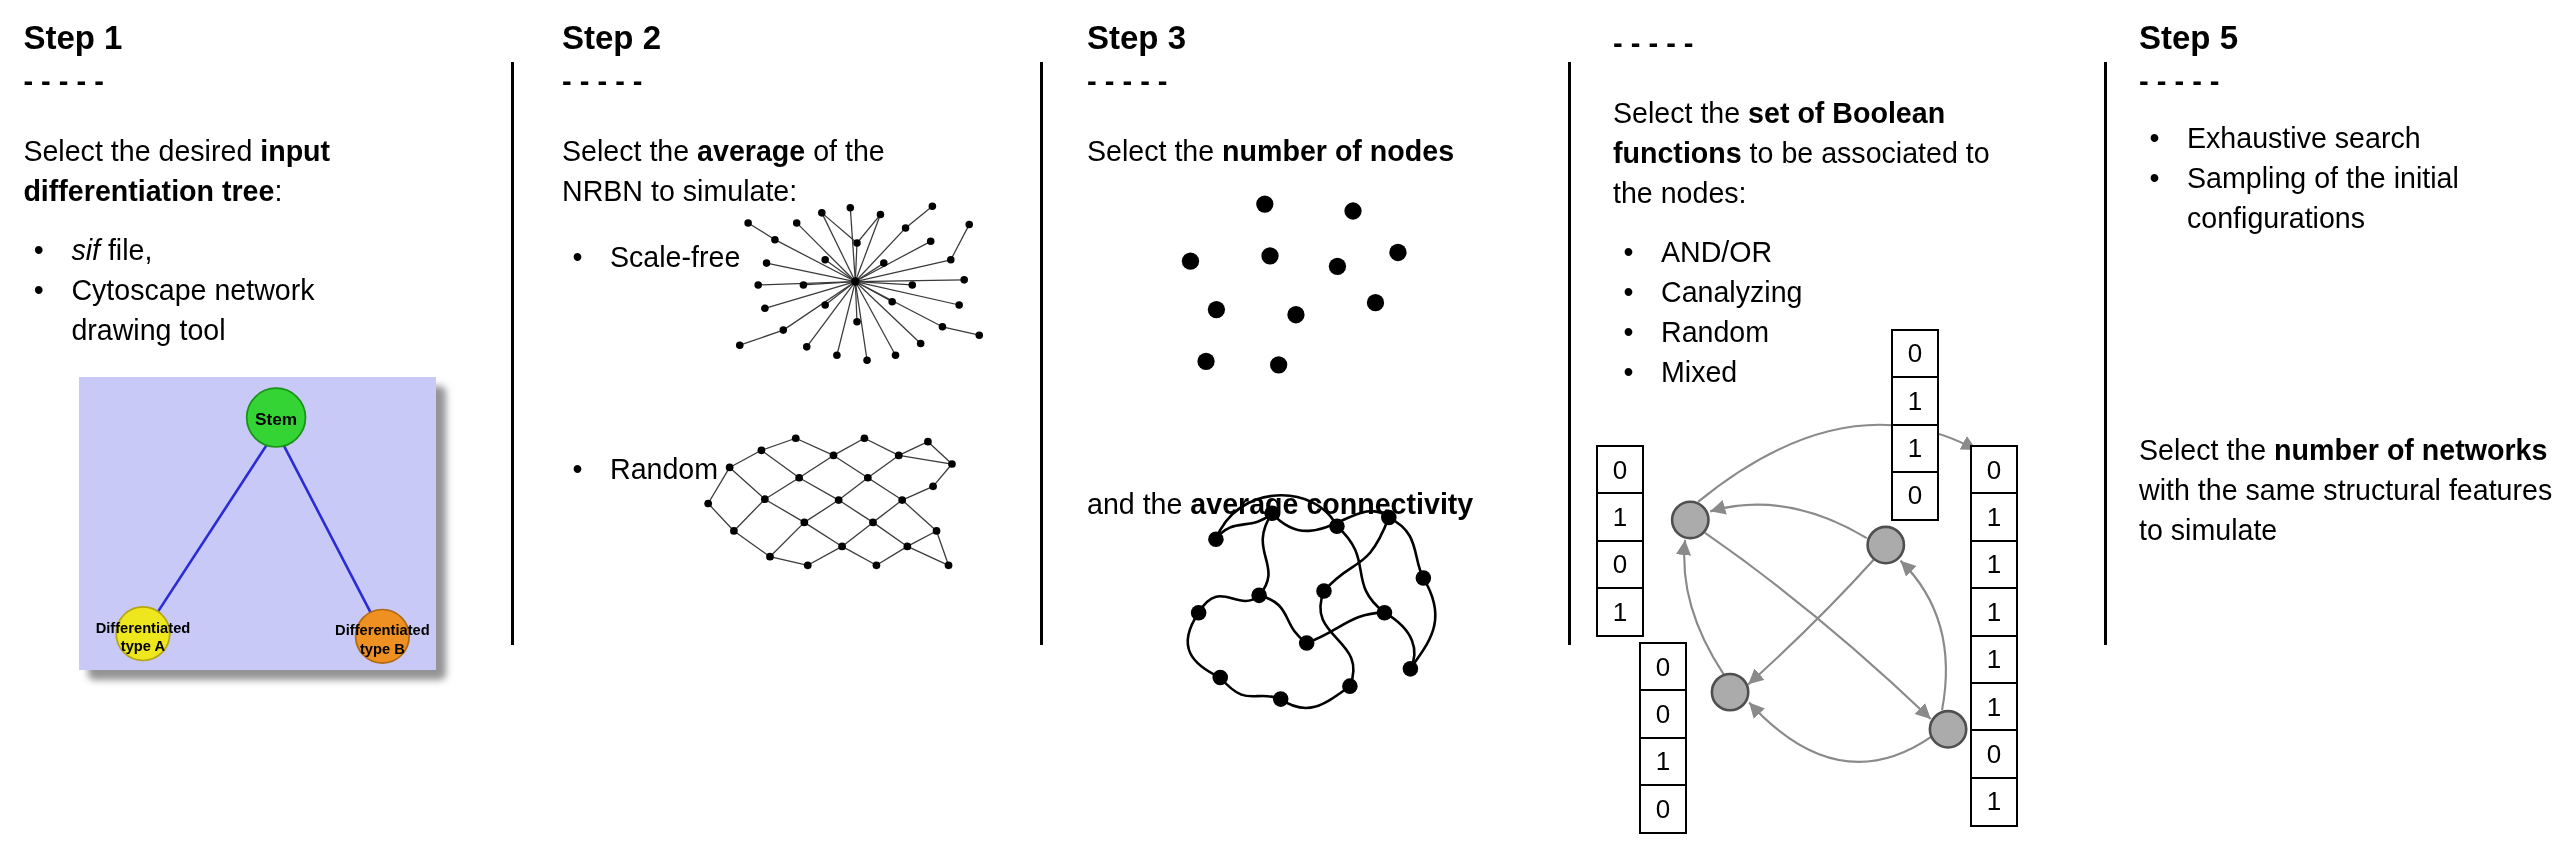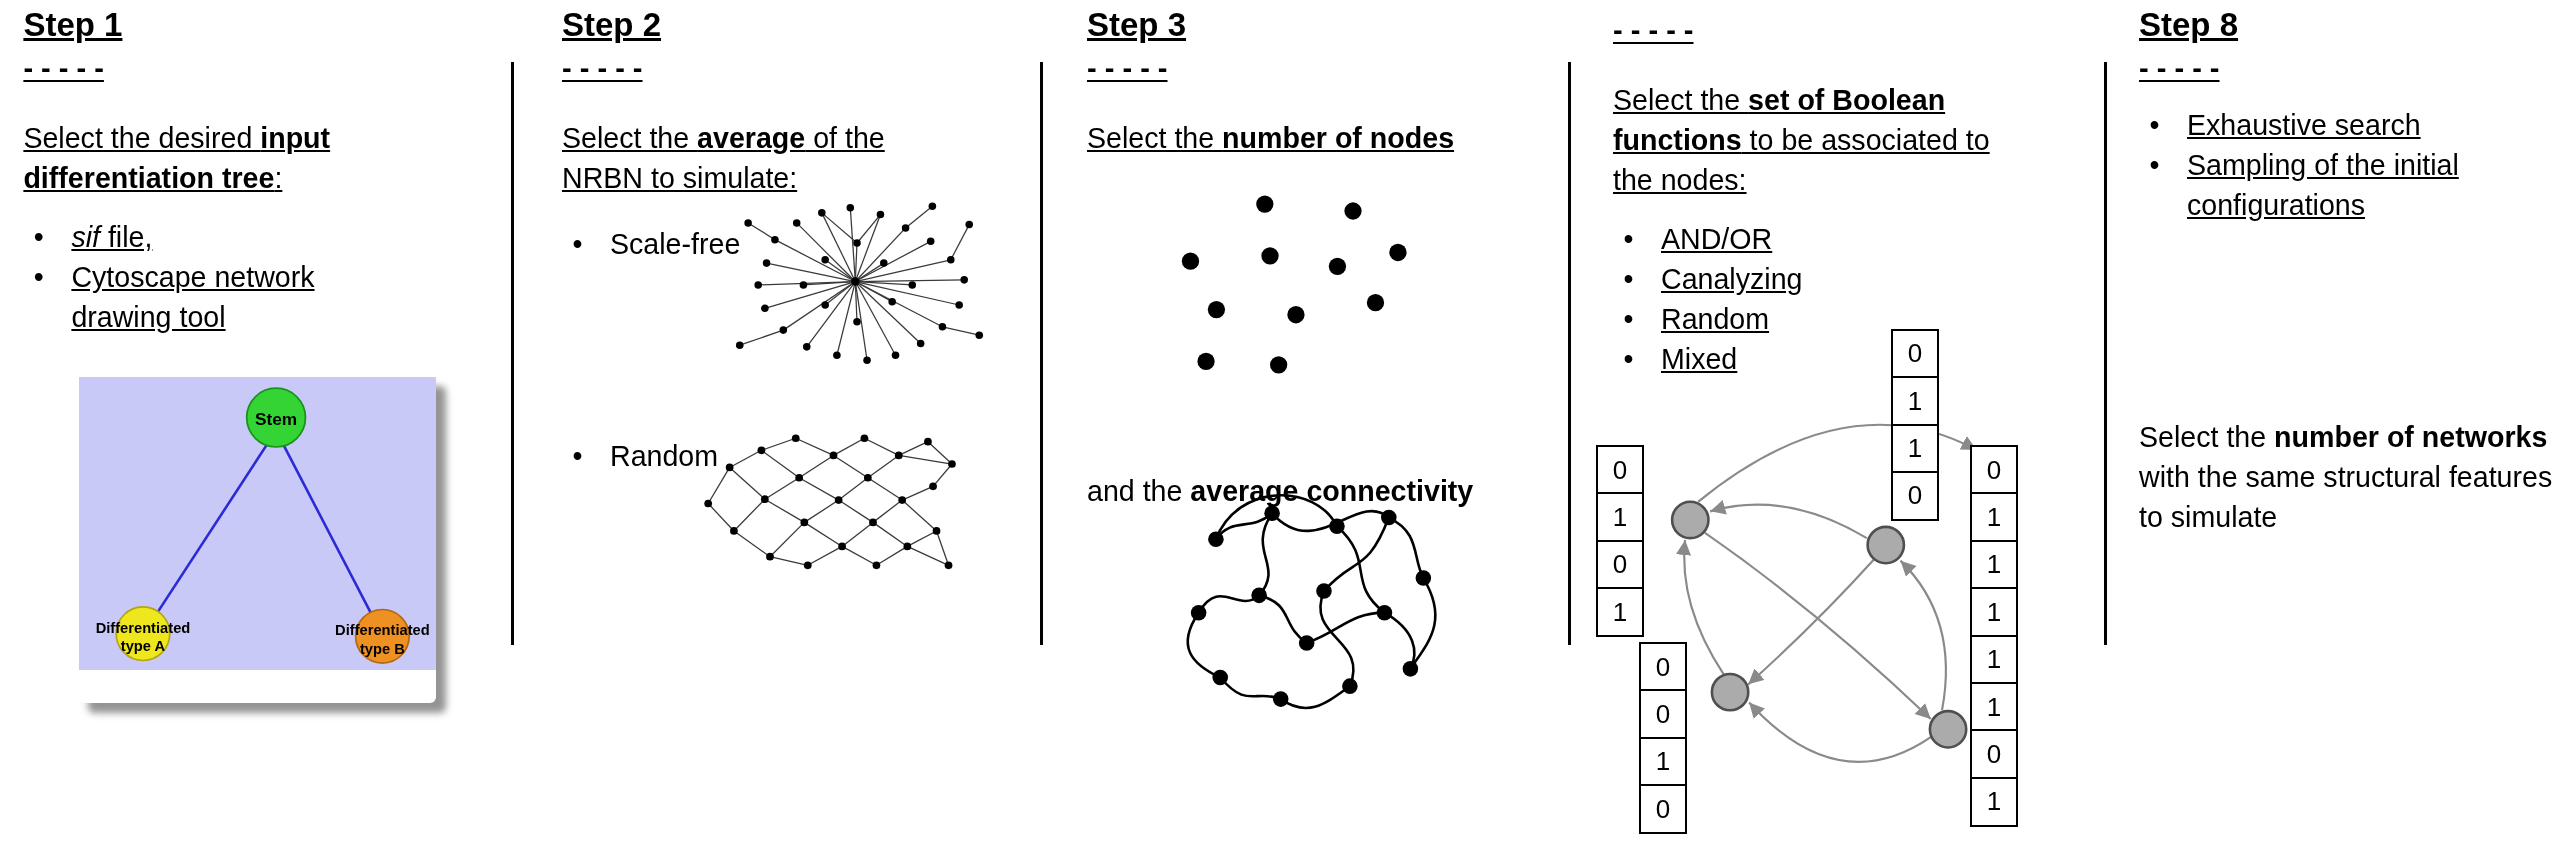--- a/index.html
+++ b/index.html
@@ -2,34 +2,34 @@
 <html style="font-size:14px"><head>
 <meta charset="utf-8">
 <style>
   * { margin:0; padding:0; box-sizing:border-box; }
   html,body { background:#ffffff; }
   body { font-family:"Liberation Sans","DejaVu Sans",sans-serif; color:#000; }
   .page { position:relative; width:2576px; height:851px; background:#fff; overflow:hidden; }
 
   .divider { position:absolute; top:62px; width:2.6px; height:583px; background:#000; }
 
-  .col { position:absolute; top:6px;text-decoration:underline; }
+  .col { position:absolute; top:19px; }
   .step-title { font-size:33px; font-weight:bold; line-height:38px; }
   .dashes { font-size:29px; font-weight:bold; margin-top:7px; line-height:35px; }
   .body { font-size:28.6px; line-height:40px;margin-top:32px; }
   .intro { }
   .bullets { list-style:none; margin-top:19px; font-size:28.6px; line-height:40px; }
   .bullets li { position:relative; padding-left:48px; }
   .bullets li::before { content:"\2022"; position:absolute; left:10.4px; }
   .bullet-floating { position:absolute; left:0; padding-left:48px; font-size:28.6px; line-height:40px; }
   .bullet-floating::before { content:"\2022"; position:absolute; left:10.4px; }
   .abs-par { position:absolute; left:0; }
 
   .figure-abs { position:absolute; }
-  .tree-figure { position:absolute; left:79px; top:377px; width:357px; height:326px;
+  .tree-figure { position:absolute; left:79px; top:377px; width:357px; height:293px;
                  box-shadow:9.5px 9.5px 7px rgba(90,90,90,0.65);border-radius:6px; }
   .stem-label { font-family:"Liberation Sans",sans-serif; font-size:20px; font-weight:bold; text-anchor:middle; fill:#000; }
   .diff-label { font-family:"Liberation Sans",sans-serif; font-size:17px; font-weight:bold; text-anchor:middle; fill:#000; }
 
   .net line { stroke:#3a3a3a; stroke-width:1.5; }
   .net circle { fill:#000; }
   .tangle path { stroke:#000; stroke-width:3; fill:none; }
   .tangle circle { fill:#000; }
   .dotfield circle { fill:#000; }
 
@@ -333,21 +333,21 @@
       <div class="tcell">1</div>
       <div class="tcell">1</div>
       <div class="tcell">1</div>
       <div class="tcell">1</div>
       <div class="tcell">0</div>
       <div class="tcell">1</div>
     </div>
   </div>
 
   <section class="col" style="left:2139px;width:437px;height:606px">
-    <h2 class="step-title">Step 8</h2>
+    <h2 class="step-title">Step 5</h2>
     <div class="dashes">- - - - -</div>
     <ul class="bullets">
       <li>Exhaustive search</li>
       <li>Sampling of the initial configurations</li>
     </ul>
     <p class="body abs-par" style="top:379px"><span>Select the </span><b>number of networks</b><span> with the same structural features to simulate</span></p>
   </section>
 
 </div>
 

